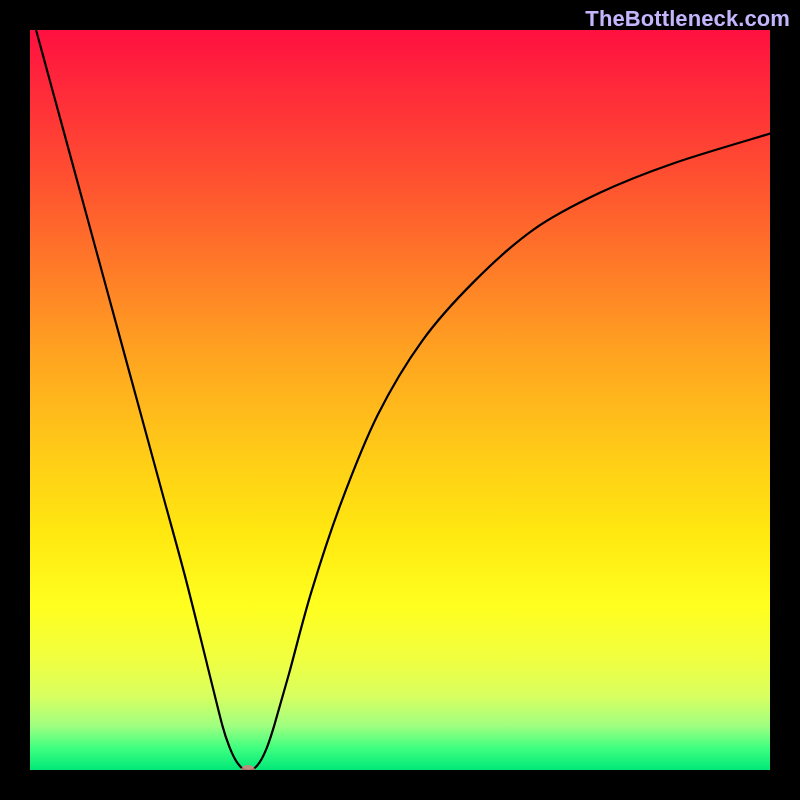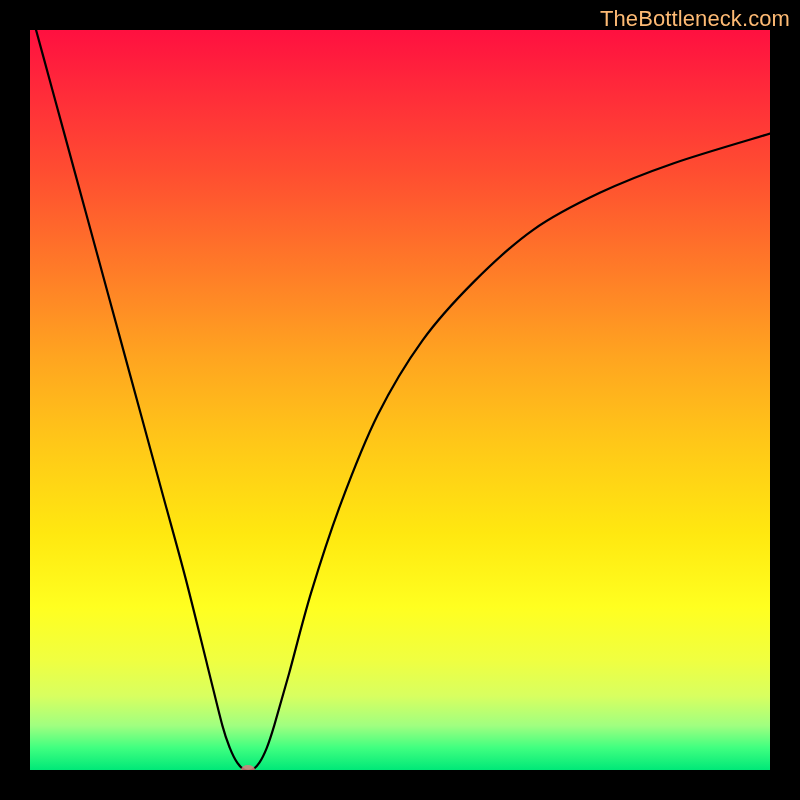--- a/index.html
+++ b/index.html
@@ -46,23 +46,23 @@
     height: 10px;
     border-radius: 50%;
     background: #d88080;
     opacity: 0.85;
     transform: translate(-50%, -50%);
   }
   .watermark {
     position: absolute;
     top: 6px;
     right: 10px;
-    color: #fdba74;
+    color: #c4b5fd;
     font-size: 22px;
-    font-weight: 400;
+    font-weight: 700;
     letter-spacing: 0.1px;
   }
 </style>
 </head>
 <body>
 
 <div class="plot-area">
   <svg class="curve" viewBox="0 0 740 740" preserveAspectRatio="none">
     <path id="curve-path" fill="none" stroke="#000000" stroke-width="2.2" stroke-linejoin="round" stroke-linecap="round" d="M 0 -22.200000000000045 C 3.55 -9.18, 15.10 33.15, 22.20 59.20 C 29.30 85.25, 37.30 114.55, 44.40 140.60 C 51.50 166.65, 59.50 195.95, 66.60 222.00 C 73.70 248.05, 81.70 277.35, 88.80 303.40 C 95.90 329.45, 103.90 358.75, 111.00 384.80 C 118.10 410.85, 126.10 440.15, 133.20 466.20 C 140.30 492.25, 148.30 520.37, 155.40 547.60 C 162.50 574.83, 171.68 612.72, 177.60 636.40 C 183.52 660.08, 188.85 682.58, 192.40 695.60 C 195.95 708.62, 197.43 711.88, 199.80 717.80 C 202.17 723.72, 204.83 729.05, 207.20 732.60 C 209.57 736.15, 212.23 738.82, 214.60 740.00 C 216.97 741.18, 219.63 741.18, 222.00 740.00 C 224.37 738.82, 227.03 736.15, 229.40 732.60 C 231.77 729.05, 234.43 723.72, 236.80 717.80 C 239.17 711.88, 240.65 707.44, 244.20 695.60 C 247.75 683.76, 253.08 665.11, 259.00 643.80 C 264.92 622.49, 272.91 589.63, 281.20 562.40 C 289.49 535.17, 300.14 502.02, 310.80 473.60 C 321.46 445.18, 334.78 410.85, 347.80 384.80 C 360.82 358.75, 376.81 332.11, 392.20 310.80 C 407.59 289.49, 426.24 269.36, 444.00 251.60 C 461.76 233.84, 483.07 214.01, 503.20 199.80 C 523.33 185.59, 547.30 173.46, 569.80 162.80 C 592.30 152.14, 616.57 142.67, 643.80 133.20 C 671.03 123.73, 724.61 108.34, 740.00 103.60"></path>
   </svg>

